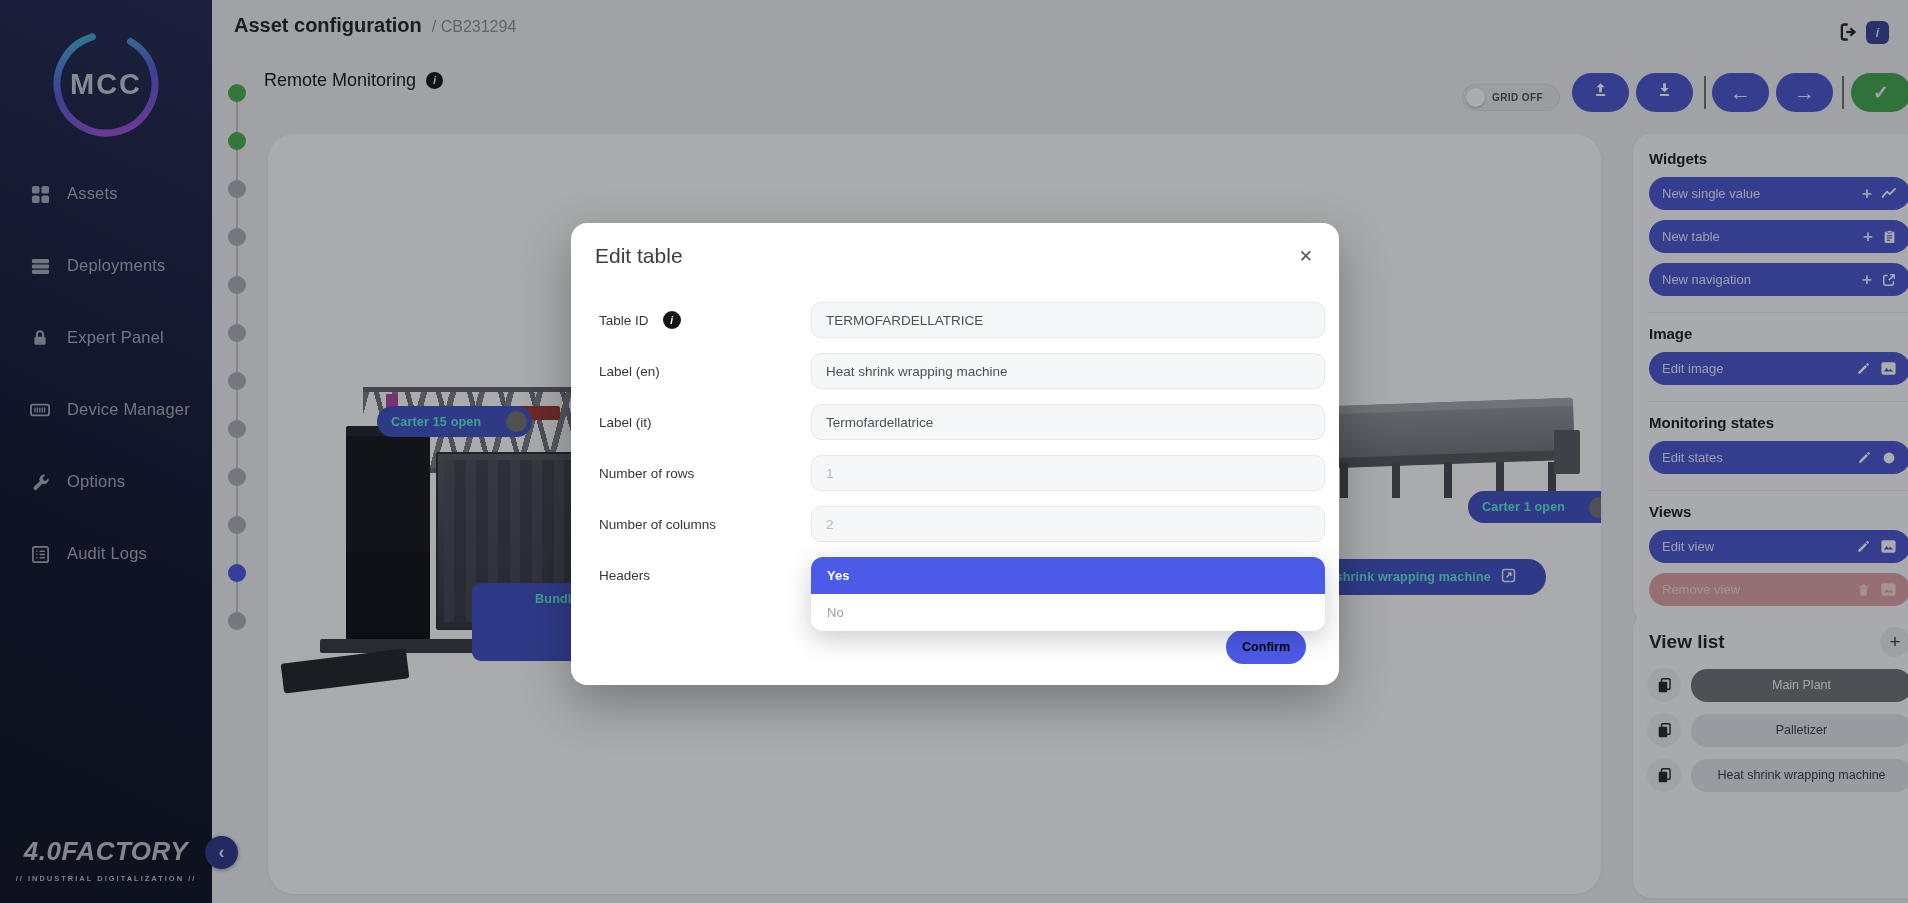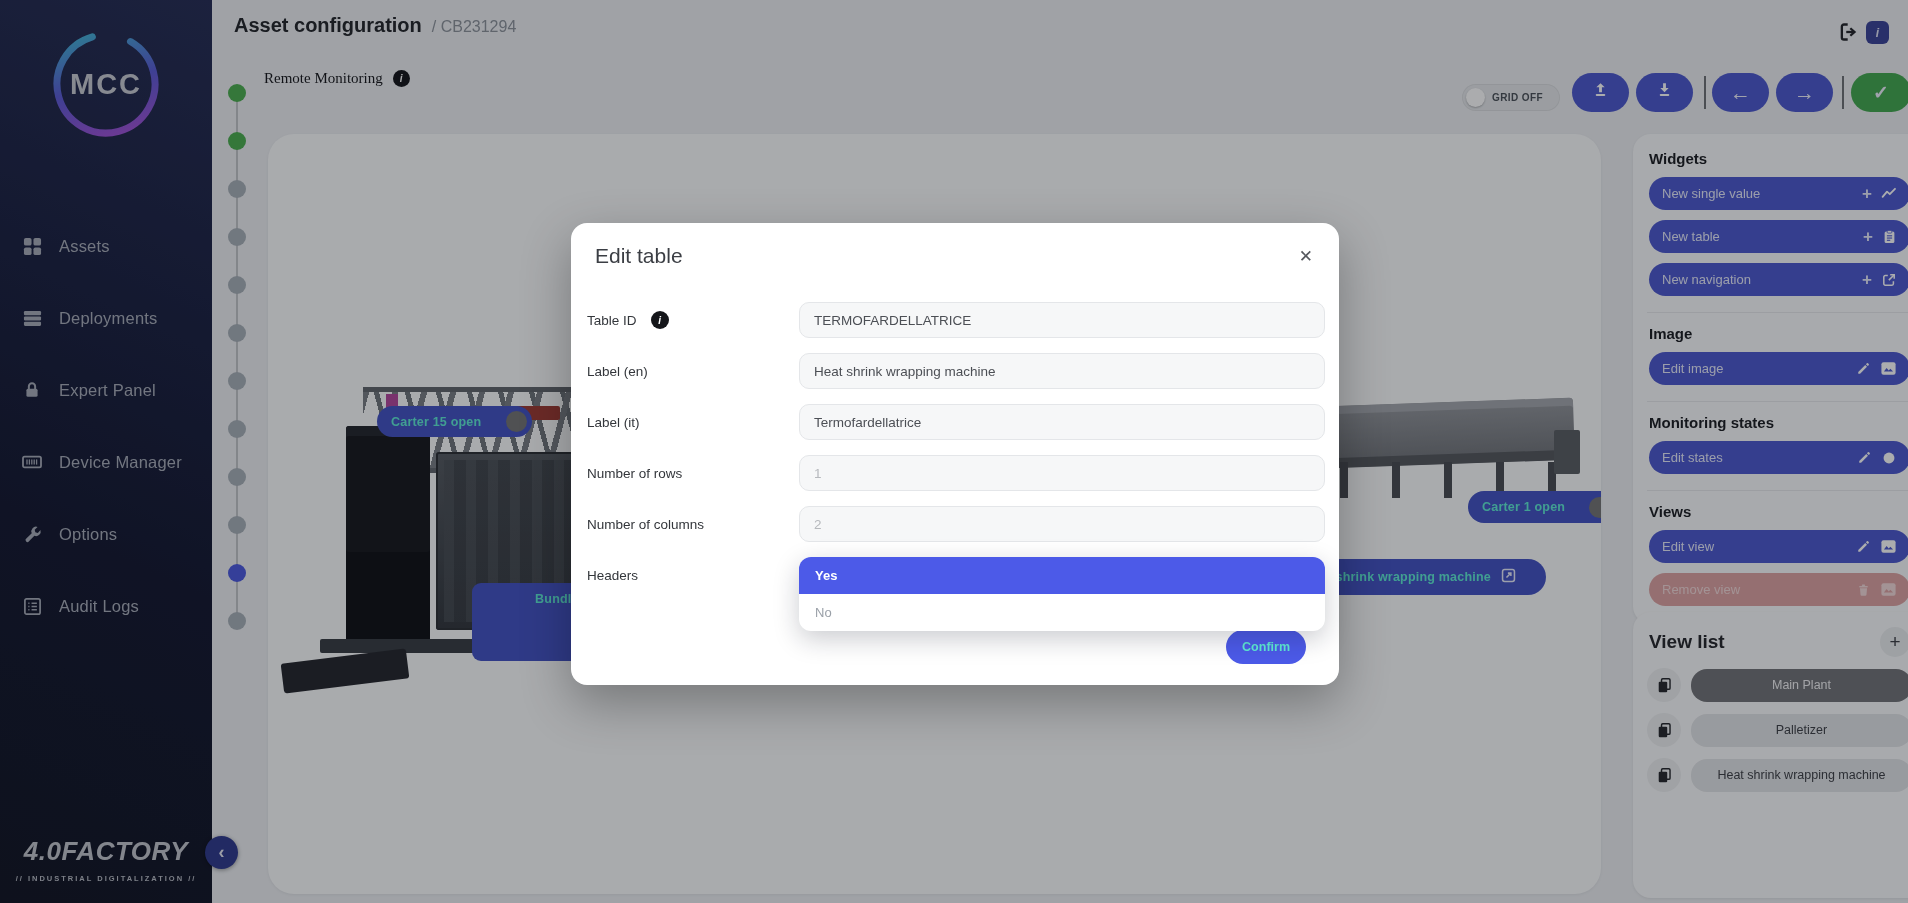--- a/index.html
+++ b/index.html
@@ -7,34 +7,34 @@
        background:#eef0f3;font-family:"Liberation Sans",sans-serif;
        -webkit-font-smoothing:antialiased;}
   
   .sidebar{position:absolute;left:0;top:0;width:212px;height:903px;z-index:10;
            background:linear-gradient(205deg,#262d55 0%,#1a2040 35%,#141830 60%,#111523 100%);}
   .logo-wrap{position:relative;width:112px;height:112px;margin:28px auto 0;}
   .logo-wrap svg{position:absolute;left:0;top:0;}
   .logo-text{position:absolute;inset:0;display:flex;align-items:center;justify-content:center;
              color:#c9ccd4;font-size:29px;font-weight:600;letter-spacing:2px;}
   .nav{margin-top:44px;}
-  .nav-item{display:flex;align-items:flex-end;height:72px;padding-left:22px;color:#a9aeba;cursor:pointer;}
+  .nav-item{display:flex;align-items:flex-start;height:72px;padding-left:30px;color:#a9aeba;cursor:pointer;}
   .nav-item .nicon{width:20px;height:20px;margin-right:17px;display:flex;align-items:center;justify-content:center;color:#a9aeba;}
   .nav-item .nlabel{font-size:16.5px;letter-spacing:.2px;}
   .side-footer{position:absolute;left:0;right:0;bottom:20px;text-align:center;color:#c3c6cd;}
   .brand{font-size:26px;font-weight:800;letter-spacing:.5px;font-style:italic;}
   .tagline{margin-top:7px;font-size:7.5px;letter-spacing:2px;font-weight:700;color:#b9bdc6;}
   .collapse-btn{position:absolute;left:205px;top:836px;width:33px;height:33px;border-radius:50%;
                 background:#2f3a8e;color:#e8eaf5;display:flex;align-items:center;justify-content:center;
                 font-size:18px;font-weight:700;z-index:11;box-shadow:0 1px 4px rgba(0,0,0,.4);}
   
   .page-title{position:absolute;left:234px;top:14px;font-size:20px;font-weight:700;color:#24262b;z-index:2;}
   .breadcrumb{font-size:16px;font-weight:400;color:#8d939c;margin-left:10px;}
   .section-row{position:absolute;left:264px;top:70px;display:flex;align-items:center;z-index:2;}
-  .section-title{font-size:15px;font-weight:500;color:#17181c;font-family:Liberation Serif, serif;}
+  .section-title{font-size:18px;font-weight:500;color:#17181c;}
   .info-dot{width:17px;height:17px;border-radius:50%;background:#15161a;color:#fff;display:inline-flex;
             align-items:center;justify-content:center;font-size:10px;font-weight:700;margin-left:10px;font-style:italic;}
   .hdr-logout{position:absolute;left:1838px;top:21px;width:22px;height:22px;z-index:2;}
   .hdr-info{position:absolute;left:1866px;top:21px;width:23px;height:23px;border-radius:6px;background:#3b4398;
             color:#dfe2f5;display:flex;align-items:center;justify-content:center;font-size:12px;font-weight:700;
             font-style:italic;z-index:2;}
   
   .grid-toggle{position:absolute;left:1462px;top:84px;width:98px;height:27px;border-radius:14px;background:#e7e9ec;
                display:flex;align-items:center;z-index:2;box-shadow:inset 0 0 0 1px rgba(0,0,0,.05);}
   .grid-knob{width:19px;height:19px;border-radius:50%;background:#fff;margin-left:4px;box-shadow:0 1px 2px rgba(0,0,0,.25);}
@@ -105,35 +105,35 @@
   .vl-pill{flex:1;height:33px;border-radius:16px;background:#e3e5e8;color:#3e4147;font-size:12.5px;
            display:flex;align-items:center;justify-content:center;cursor:pointer;white-space:nowrap;}
   .vl-pill.selected{background:#737478;color:#f2f2f4;}
   
   .overlay{position:absolute;inset:0;background:rgba(10,12,18,.34);z-index:40;}
   .modal{position:absolute;left:571px;top:223px;width:768px;height:462px;background:#fff;border-radius:16px;
          box-shadow:0 18px 50px rgba(0,0,0,.30);z-index:50;}
   .modal-head{display:flex;justify-content:space-between;align-items:center;padding:21px 26px 0 24px;}
   .modal-title{font-size:21px;font-weight:500;color:#3b3e44;}
   .modal-close{font-size:17px;color:#55585e;cursor:pointer;line-height:1;}
-  .modal-form{padding:34px 14px 0 16px;}
+  .modal-form{padding:34px 14px 0 28px;}
   .frow{display:flex;align-items:center;margin-bottom:15px;}
   .flabel{width:212px;font-size:13.5px;color:#33363b;display:flex;align-items:center;flex:none;}
   .flabel .info-dot{width:18px;height:18px;margin-left:14px;}
   .finput{flex:1;height:36px;border-radius:10px;background:#f6f7f8;border:1px solid #e4e6e9;font-size:13.5px;
           color:#4c4f55;padding:0 14px;font-family:"Liberation Sans",sans-serif;outline:none;box-sizing:border-box;}
   .finput.muted{color:#b6b9bd;}
   .frow.headers-row{position:relative;height:36px;margin-bottom:0;text-align:center;}
   .dropdown{position:absolute;left:212px;right:0;top:0;background:#fff;border-radius:12px;overflow:hidden;
             box-shadow:0 8px 26px rgba(20,24,40,.22);z-index:5;}
   .opt{height:37px;display:flex;align-items:center;padding:0 16px;font-size:13px;cursor:pointer;}
   .opt.selected{background:#4c5ae8;color:#fff;font-weight:600;}
   .opt.plain{color:#9aa0a8;}
   .confirm-btn{position:absolute;right:33px;bottom:21px;height:34px;padding:0 16px;border-radius:17px;
-               background:#4c5ae8;color:#5eead4;font-size:12.5px;font-weight:600;display:flex;align-items:center;
+               background:#4c5ae8;color:#000000;font-size:12.5px;font-weight:600;display:flex;align-items:center;
                cursor:pointer;border:none;font-family:"Liberation Sans",sans-serif;}
 </style>
 </head>
 <body>
 
 <div class="app">
 
   <div class="sidebar">
     <div class="logo-wrap">
       <svg width="112" height="112" viewBox="0 0 112 112">

